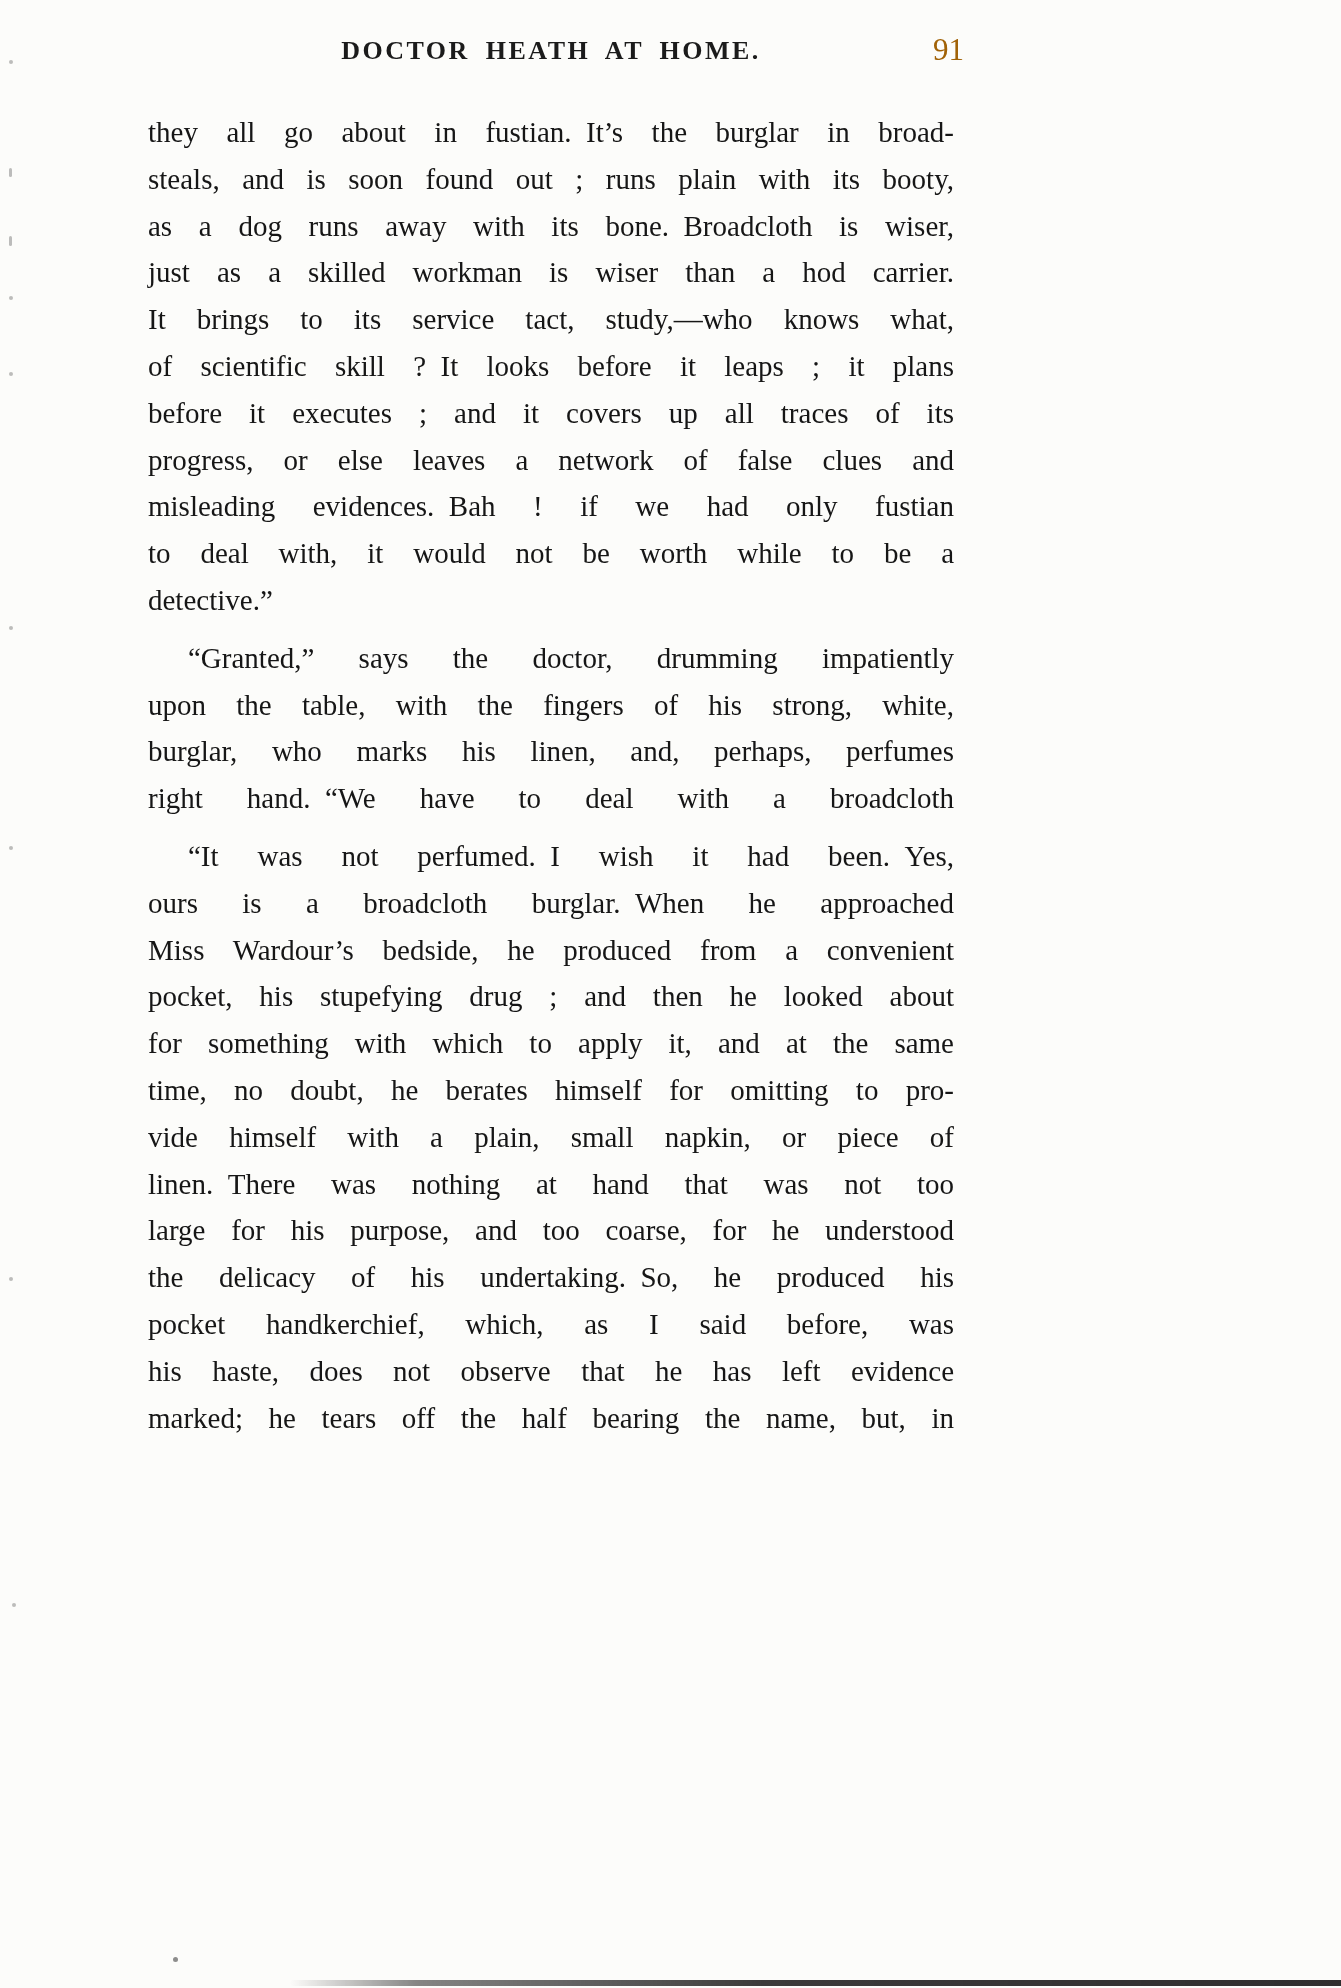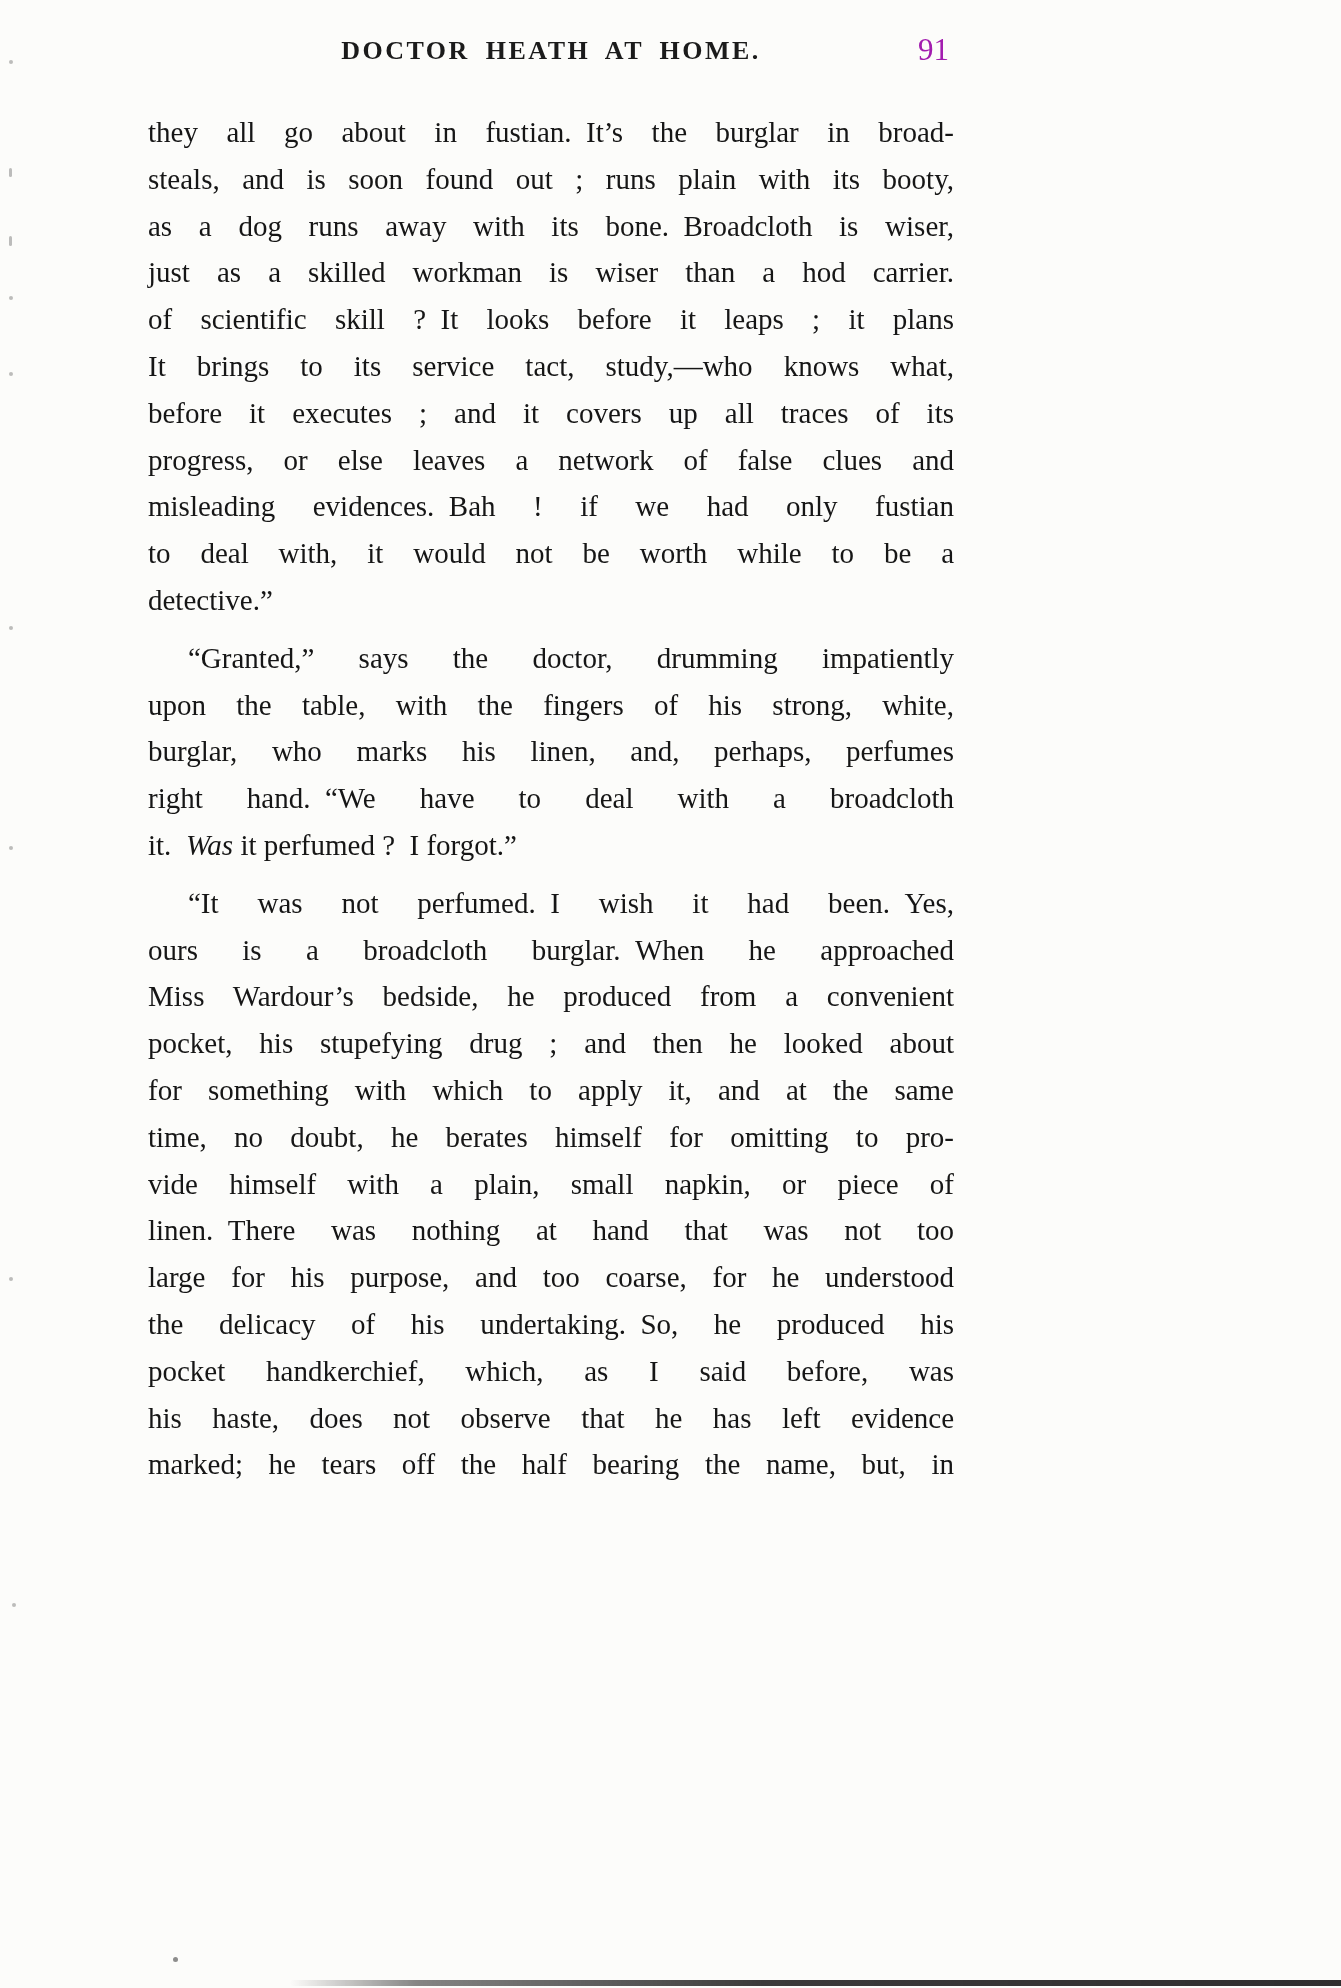--- a/index.html
+++ b/index.html
@@ -23,24 +23,24 @@
   .running-title {
     text-align: center;
     font-weight: bold;
     font-size: 26px;
     letter-spacing: 2.5px;
     word-spacing: 7px;
     color: #1b1b1b;
   }
   .page-number {
     position: absolute;
-    right: 16px;
+    right: 1px;
     top: -4px;
     font-size: 31px;
-    color: #a21caf;
+    color: #a16207;
   }
   .text-block {
     position: absolute;
     left: 137px;
     top: 98px;
     width: 828px;
   }
   .paragraph { margin: 11px; padding: 0; }
   .line {
     white-space: nowrap;
@@ -119,34 +119,33 @@
     <div class="page-number">91</div>
   </header>
 
   <main class="text-block">
 
   <div class="paragraph">
         <div class="line">they all go about in fustian. It’s the burglar in broad-</div>
         <div class="line">steals, and is soon found out ; runs plain with its booty,</div>
         <div class="line">as a dog runs away with its bone. Broadcloth is wiser,</div>
         <div class="line">just as a skilled workman is wiser than a hod carrier.</div>
+        <div class="line">It brings to its service tact, study,—who knows what,</div>
         <div class="line">of scientific skill ? It looks before it leaps ; it plans</div>
-        <div class="line">It brings to its service tact, study,—who knows what,</div>
         <div class="line">before it executes ; and it covers up all traces of its</div>
         <div class="line">progress, or else leaves a network of false clues and</div>
         <div class="line">misleading evidences. Bah ! if we had only fustian</div>
         <div class="line">to deal with, it would not be worth while to be a</div>
         <div class="line last">detective.”</div>
       </div>
       <div class="paragraph">
         <div class="line indent">“Granted,” says the doctor, drumming impatiently</div>
         <div class="line">upon the table, with the fingers of his strong, white,</div>
         <div class="line">burglar, who marks his linen, and, perhaps, perfumes</div>
         <div class="line">right hand. “We have to deal with a broadcloth</div>
-        <div class="line last">it. <em>Was</em> it perfumed ? I forgot.”</div>
       </div>
       <div class="paragraph">
         <div class="line indent">“It was not perfumed. I wish it had been. Yes,</div>
         <div class="line">ours is a broadcloth burglar. When he approached</div>
         <div class="line">Miss Wardour’s bedside, he produced from a convenient</div>
         <div class="line">pocket, his stupefying drug ; and then he looked about</div>
         <div class="line">for something with which to apply it, and at the same</div>
         <div class="line">time, no doubt, he berates himself for omitting to pro-</div>
         <div class="line">vide himself with a plain, small napkin, or piece of</div>
         <div class="line">linen. There was nothing at hand that was not too</div>

